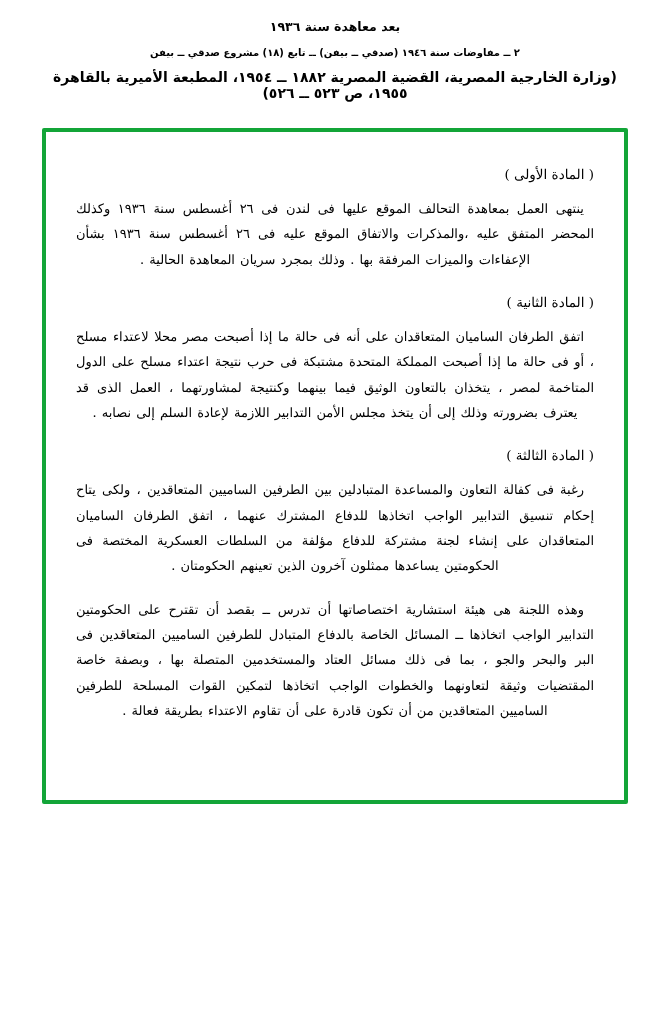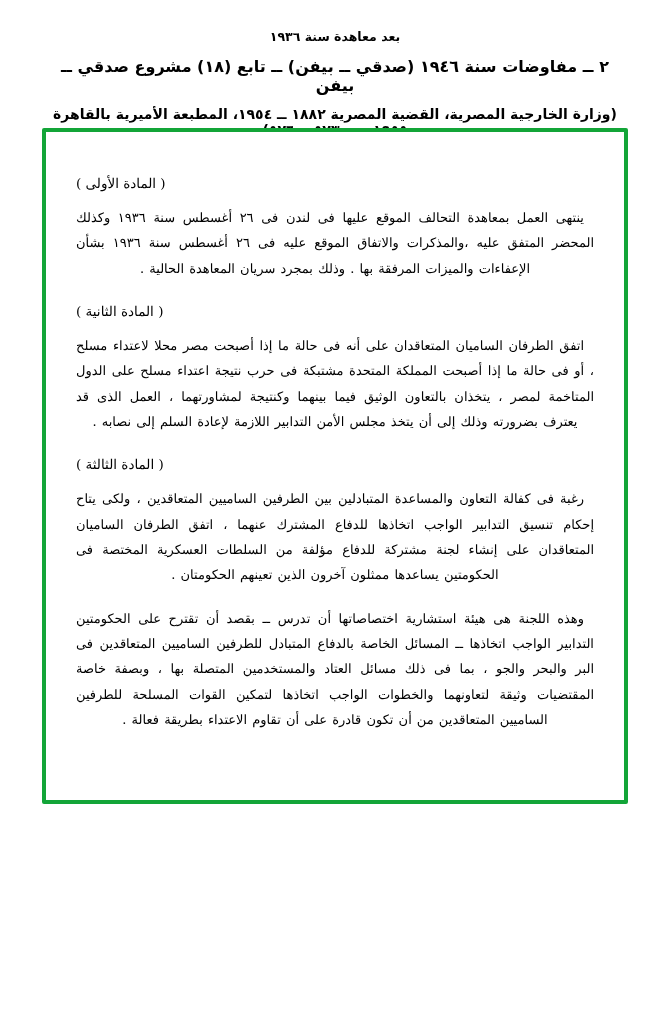--- a/index.html
+++ b/index.html
@@ -12,34 +12,34 @@
     height: 1014px;
     font-family: "DejaVu Sans", "Liberation Sans", sans-serif;
     color: #000000;
     overflow: hidden;
   }
   .page {
     position: relative;
     width: 670px;
     height: 816px;
     box-sizing: border-box;
-    padding: 11px;
+    padding: 1px;
   }
   .header {
     text-align: center;
     padding: 14px 40px 0 40px;
   }
   .header .line1 {
     font-size: 12.5px;
     font-weight: bold;
     letter-spacing: 0.2px;
     margin-top: 4px;
   }
   .header .line2 {
-    font-size: 16px;
+    font-size: 10px;
     font-weight: bold;
     margin-top: 13px;
   }
   .header .line3 {
     font-size: 14px;
     font-weight: bold;
     margin-top: 11px;
     direction: rtl;
   }
   .frame {
@@ -52,23 +52,23 @@
     border-radius: 2px;
     background: #ffffff;
     overflow: hidden;
   }
   .frame-inner {
     padding: 26px 30px 10px 30px;
     height: 100%;
     box-sizing: border-box;
   }
   .article-title {
-    text-align: left;
+    text-align: right;
     font-size: 13.5px;
-    margin: 17px 0 14px 0;
+    margin: 8px 0 14px 0;
     font-family: "DejaVu Serif", "Liberation Serif", serif;
   }
   .art-block {
     margin-bottom: 22px;
   }
   .art-block:last-child {
     margin-bottom: 0;
   }
   p.para {
     margin: 0 0 9px 0;

